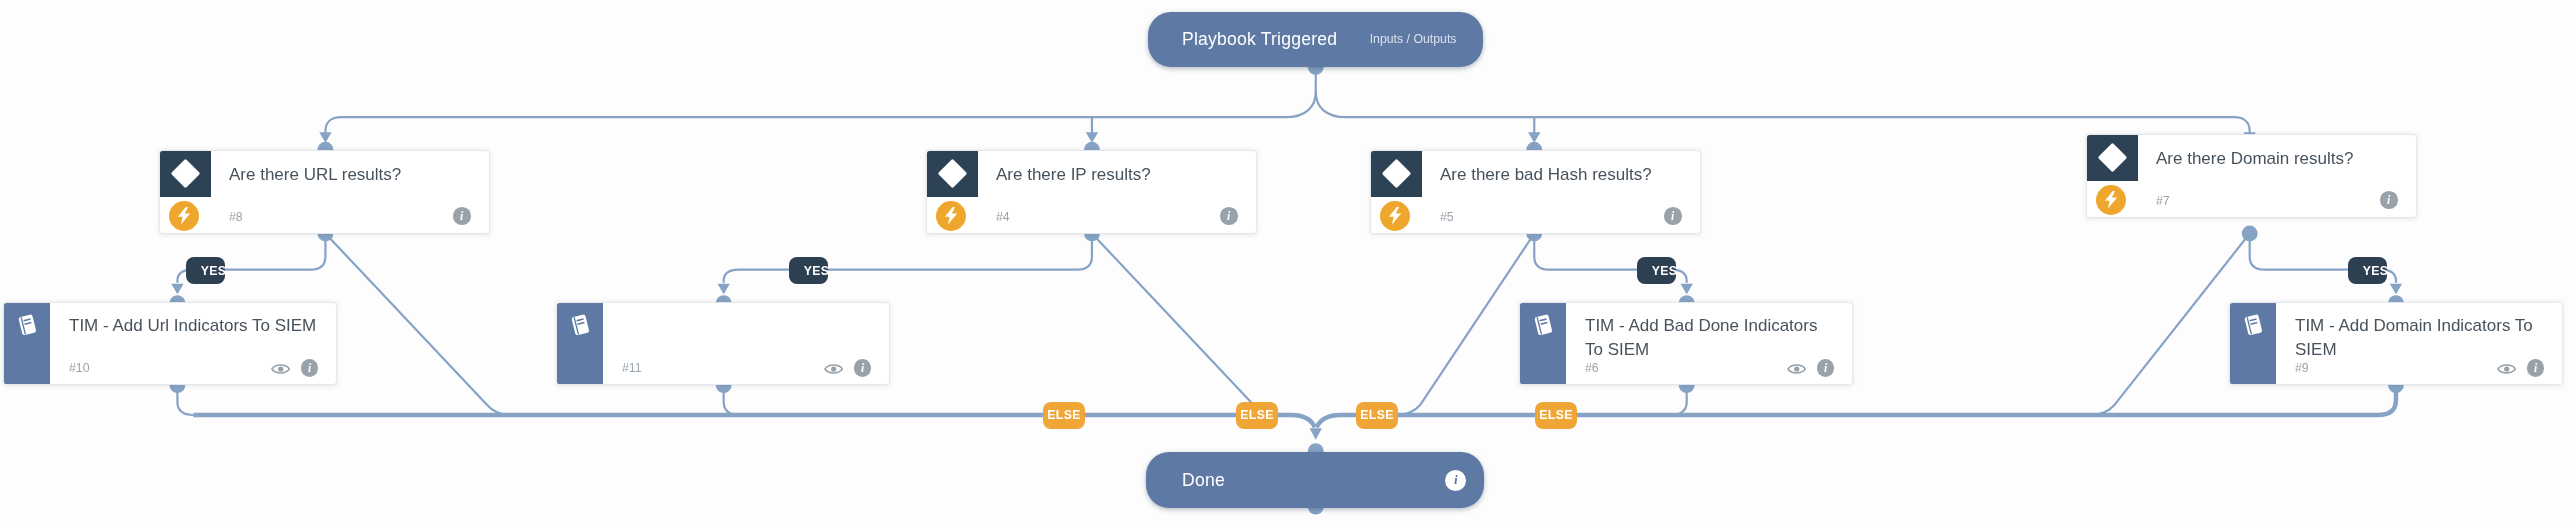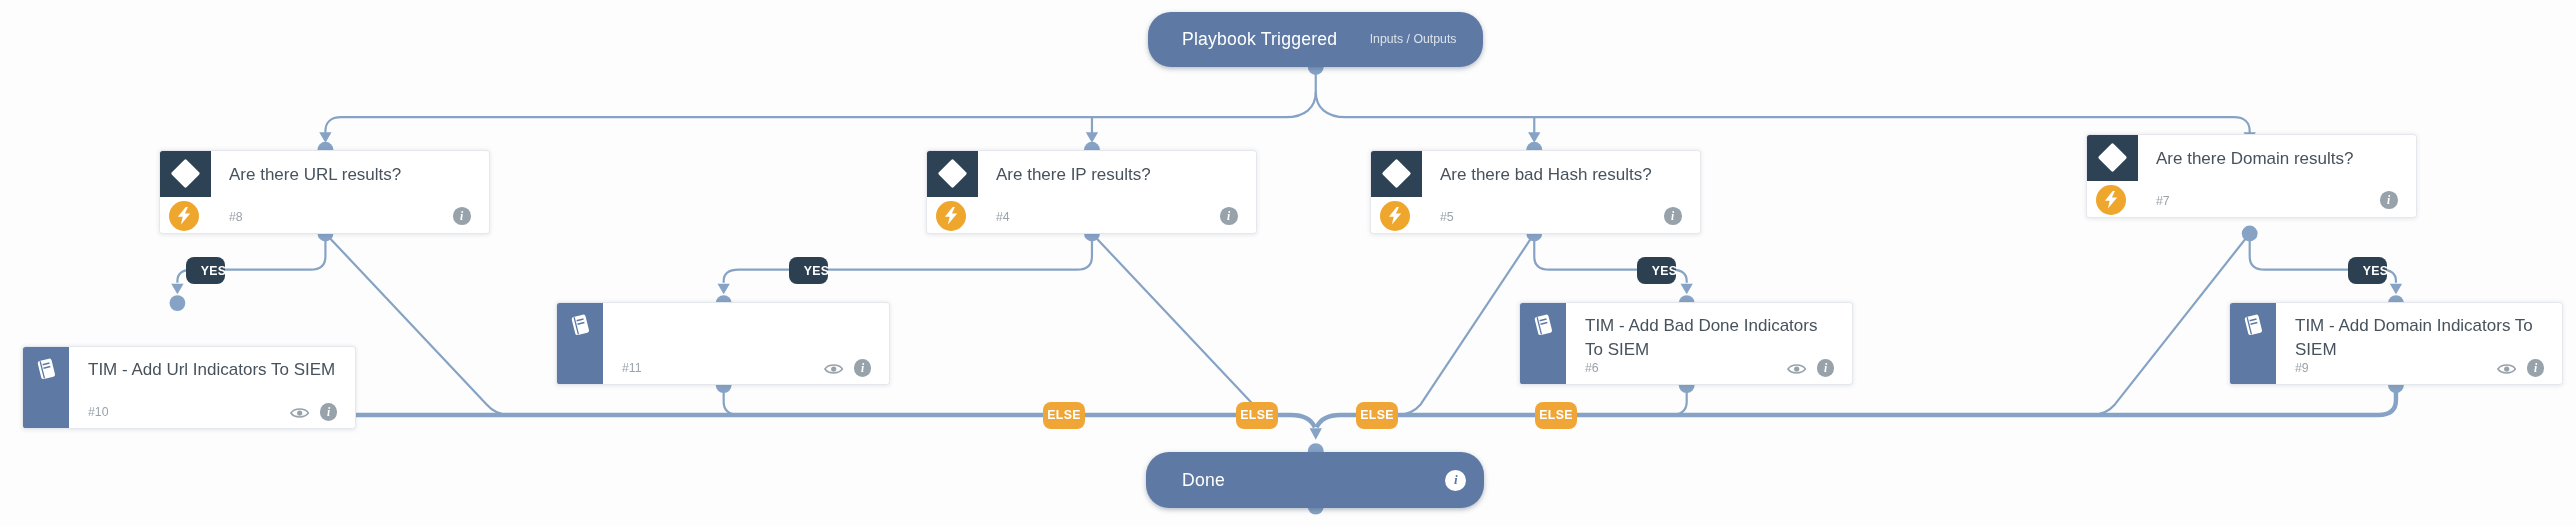--- a/index.html
+++ b/index.html
@@ -185,21 +185,21 @@
       <svg width="16" height="17.6" viewBox="0 0 18 20">
           <path d="M11 0 L2 11 H7.5 L5.5 20 L16 7.5 H10 L13.5 0 Z" fill="#fff"></path>
         </svg>
       </div>
     <span class="tid">#7</span>
     <span class="iconbtn info">
         <span class="info-circle" style="display:flex;align-items:center;justify-content:center;"></span>
       </span>
   </div>
 
-  <div class="card task" style="left:22px;top:302px;margin-top:44px;">
+  <div class="card task" style="left:3px;top:302px;">
     <div class="task-bar">
       <svg width="23" height="26.5" viewBox="0 0 26 30">
           <g transform="rotate(-14 13 15)">
             <rect x="5" y="4" width="16" height="21" rx="2.5" fill="#fff"></rect>
             <line x1="10" y1="9" x2="18" y2="9" stroke="#5e7aa4" stroke-width="1.8"></line>
             <line x1="10" y1="13" x2="18" y2="13" stroke="#5e7aa4" stroke-width="1.8"></line>
             <line x1="8.2" y1="4.5" x2="8.2" y2="24.5" stroke="#5e7aa4" stroke-width="1.5"></line>
           </g>
         </svg>
       </div>

